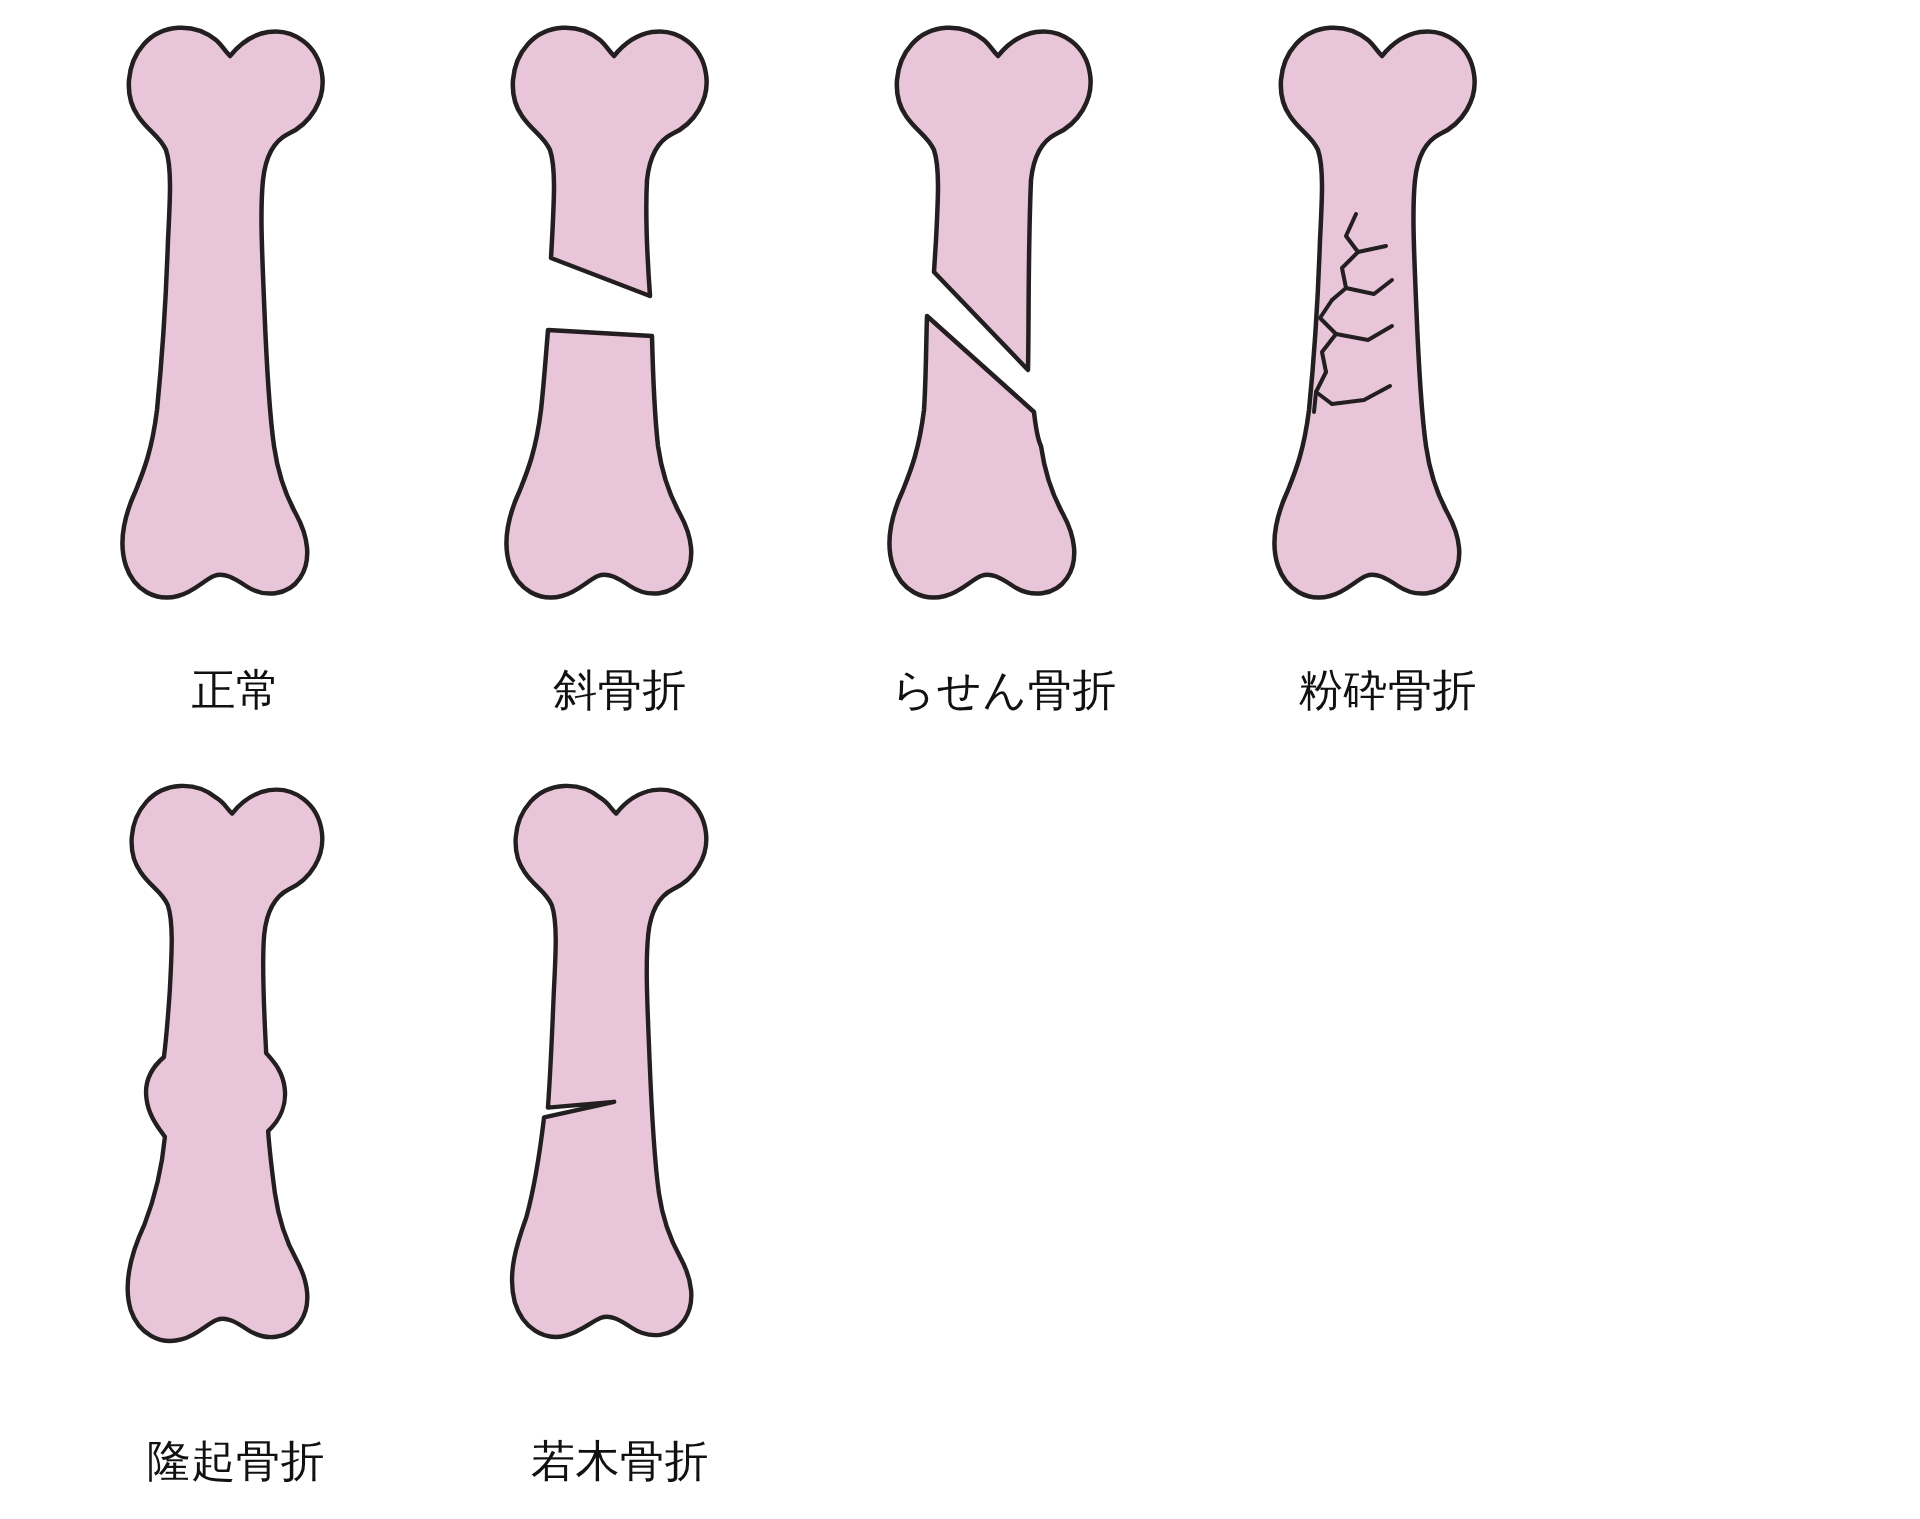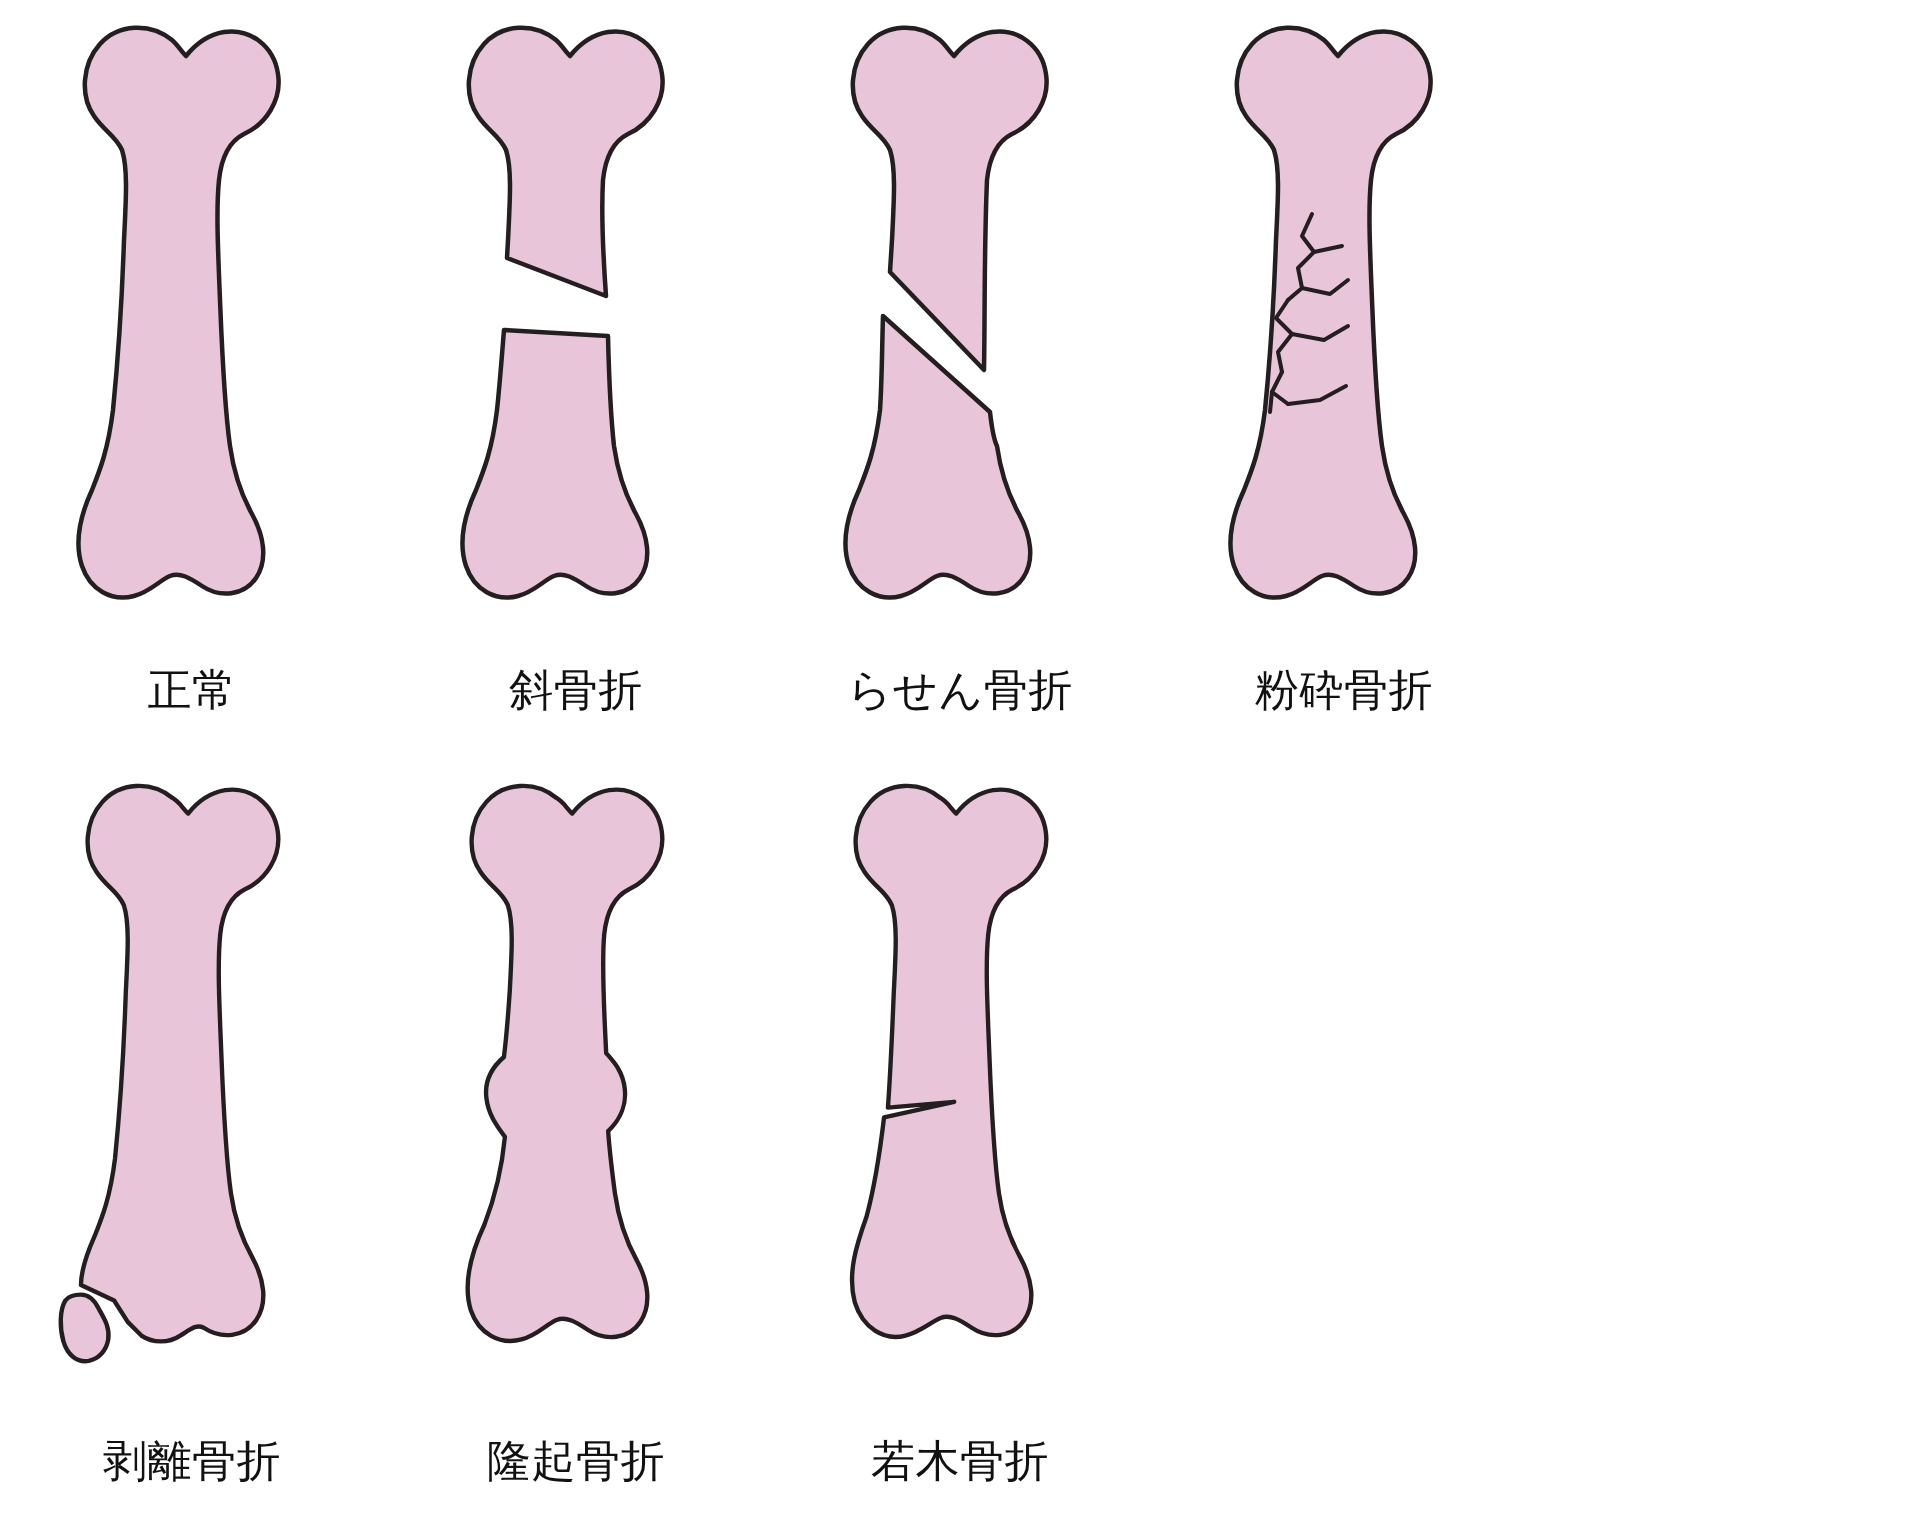--- a/index.html
+++ b/index.html
@@ -17,20 +17,21 @@
     position: relative;
     width: 1920px;
     height: 1519px;
     background: #ffffff;
   }
   .row {
     display: flex;
     width: 1600px;
     height: 759px;
     align-items: flex-end;
+    padding-left: 44px;
   }
   .cell {
     width: 384px;
     height: 759px;
     position: relative;
     display: flex;
     flex-direction: column;
     align-items: center;
     justify-content: flex-start;
   }
@@ -161,45 +162,20 @@
         </svg>
       </div>
       <div class="caption">粉砕骨折</div>
     </div>
 
   </div>
 
   <div class="row row-2">
 
 
-    <div class="cell">
-      <div class="bone-figure">
-        <svg viewBox="0 0 384 690" xmlns="http://www.w3.org/2000/svg">
-          <g fill="#e9c5d9" stroke="#231f20" stroke-width="4.5" stroke-linejoin="round" stroke-linecap="round">
-
-            <path d="M172 40 C150 22 118 24 100 44 C82 64 80 96 94 116
-                     C104 131 116 136 122 150 C128 168 126 200 124 240
-                     C122 300 118 360 113 410 C108 450 100 470 92 490
-                     C84 508 78 524 78 540
-                     L112 556 L126 578 L140 592
-                     C152 600 168 600 180 592 C190 586 196 580 204 584
-                     C222 596 246 594 258 576 C270 558 266 534 254 512
-                     C244 494 236 474 232 446 C226 404 224 350 222 300
-                     C220 250 218 210 221 180 C224 152 234 140 246 134
-                     C268 124 284 100 280 74 C276 46 252 28 226 32
-                     C208 35 196 46 188 56 C182 50 179 44 172 40 Z"></path>
-
-            <path d="M62 556 C56 566 56 584 60 598 C64 612 74 620 86 618
-                     C96 616 104 608 106 596 C108 582 100 572 96 564
-                     C92 556 86 550 78 550 C70 550 65 552 62 556 Z"></path>
-          </g>
-        </svg>
-      </div>
-      <div class="caption">剥離骨折</div>
-    </div>
 
 
     <div class="cell">
       <div class="bone-figure">
         <svg viewBox="0 0 384 690" xmlns="http://www.w3.org/2000/svg">
           <g fill="#e9c5d9" stroke="#231f20" stroke-width="4.5" stroke-linejoin="round" stroke-linecap="round">
             <path d="M172 40 C150 22 118 24 100 44 C82 64 80 96 94 116
                      C104 131 116 136 122 150 C128 168 126 200 124 238
                      C122 268 120 290 118 306
                      C104 318 98 332 100 348

